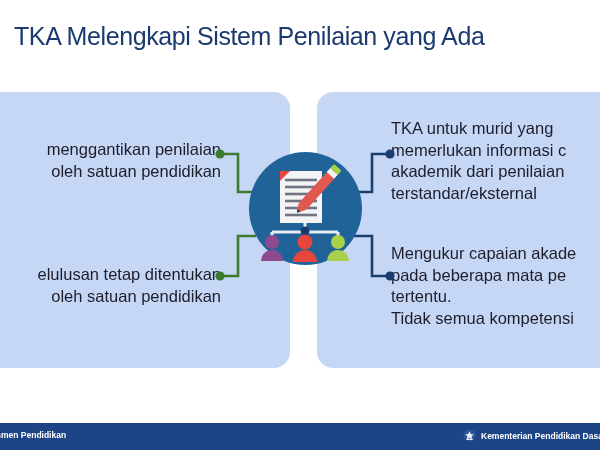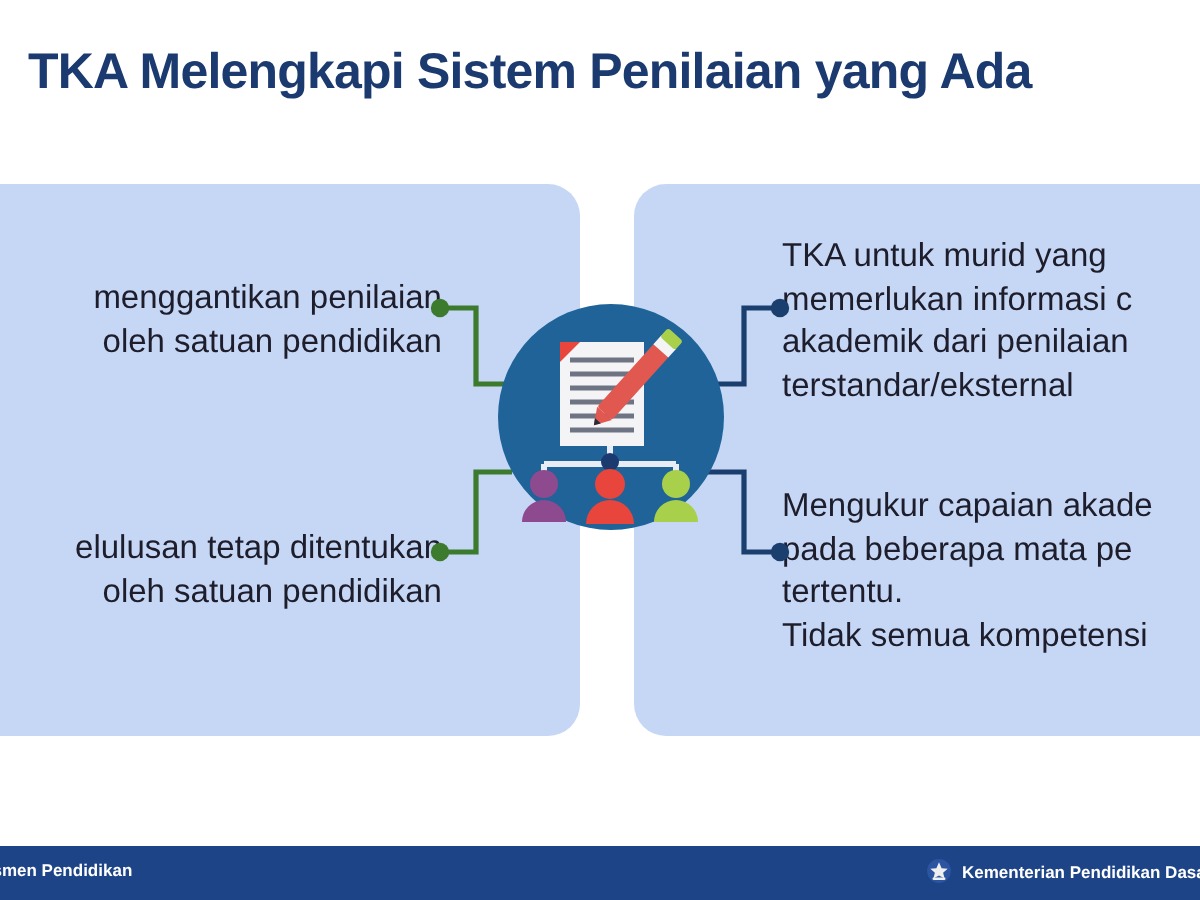--- a/index.html
+++ b/index.html
@@ -15,21 +15,21 @@
     position: relative;
   }
 
   
   .slide-title {
     position: absolute;
     left: 14px;
     top: 22px;
     width: 580px;
     font-size: 25px;
-    font-weight: bold;
+    font-weight: normal;
     color: #1B3A70;
     letter-spacing: -0.4px;
     white-space: nowrap;
   }
 
   
   .card {
     position: absolute;
     background: #C6D7F6;
     top: 92px;

